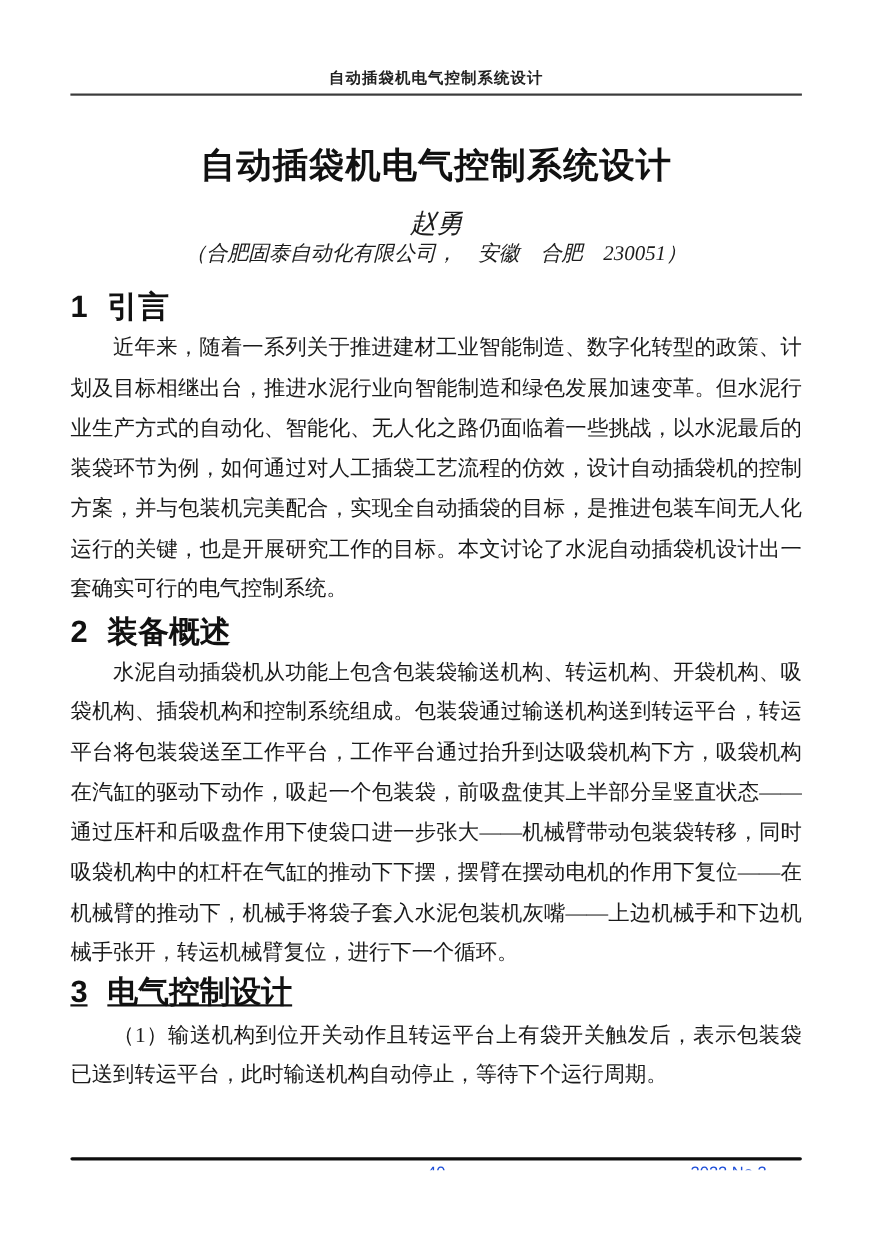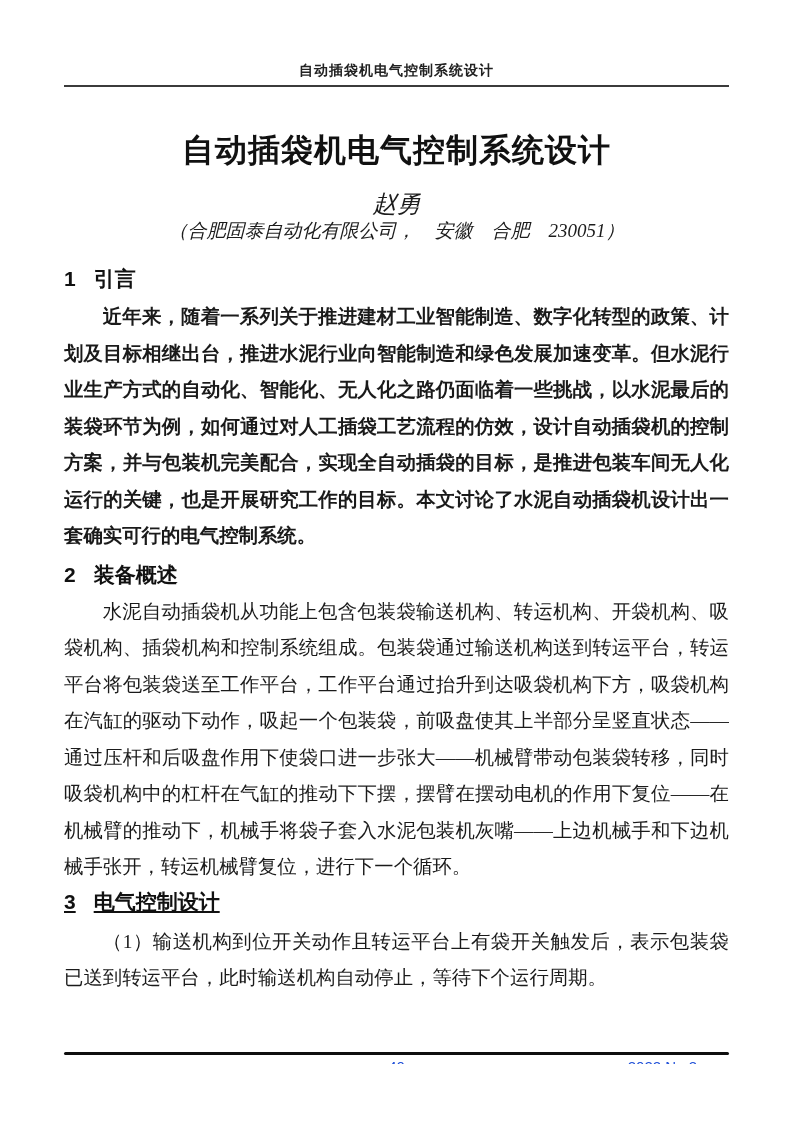--- a/index.html
+++ b/index.html
@@ -55,21 +55,21 @@
     font-size: 19px;
     line-height: 28px;
     font-style: italic;
     color: #1c1c1c;
     font-family: Liberation Serif, serif;
   }
   
   h2.sec {
     font-family: "Liberation Sans", sans-serif;
     font-weight: bold;
-    font-size: 21px;
+    font-size: 28px;
     line-height: 28px;
     color: #111;
   }
   h2.sec .sec-num { margin-right: 18px; }
   h2.sec1 { margin-top: 20px; }
   h2.sec2 { margin-top: 6px; }
   h2.sec3 { margin-top: 2px; text-decoration: underline; }
   h3.subsec {
     margin-top: 8px;
     font-family: "Liberation Sans", sans-serif;
@@ -80,21 +80,21 @@
   }
   h3.subsec .sec-num { margin-right: 8px; }
   
   p.body {
     font-size: 19.4px;
     line-height: 36.5px;
     text-align: justify;
     text-indent: 2em;
     color: #1a1a1a;
   }
-  p.p1 { margin-top: 6px; font-weight: bold; }
+  p.p1 { margin-top: 6px; }
   p.p2 { margin-top: 5px; }
   p.p3 { margin-top: 8px; }
   
   .page-footer {
     position: absolute;
     left: 64px;
     right: 64px;
     top: 1052px;
   }
   .footer-rule {

